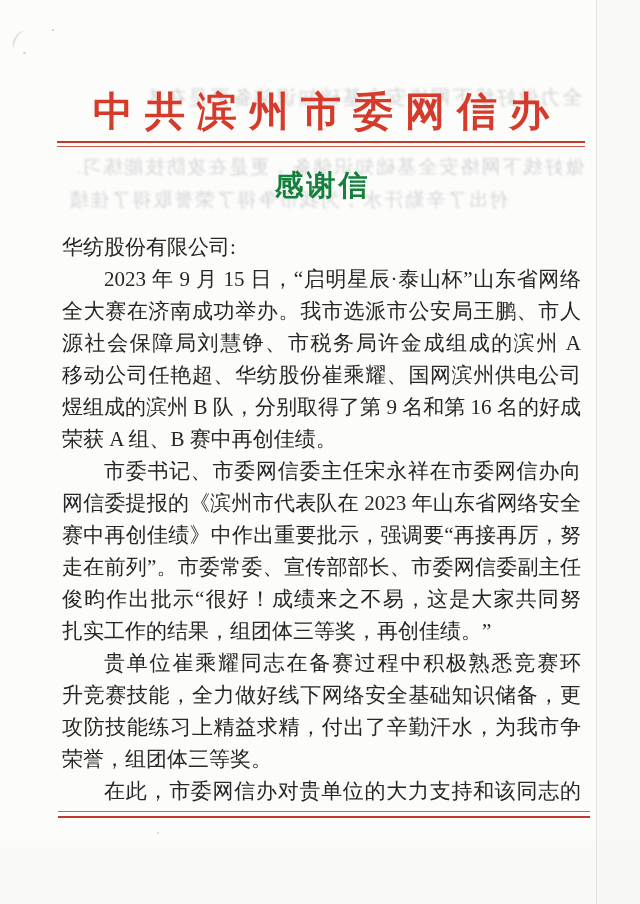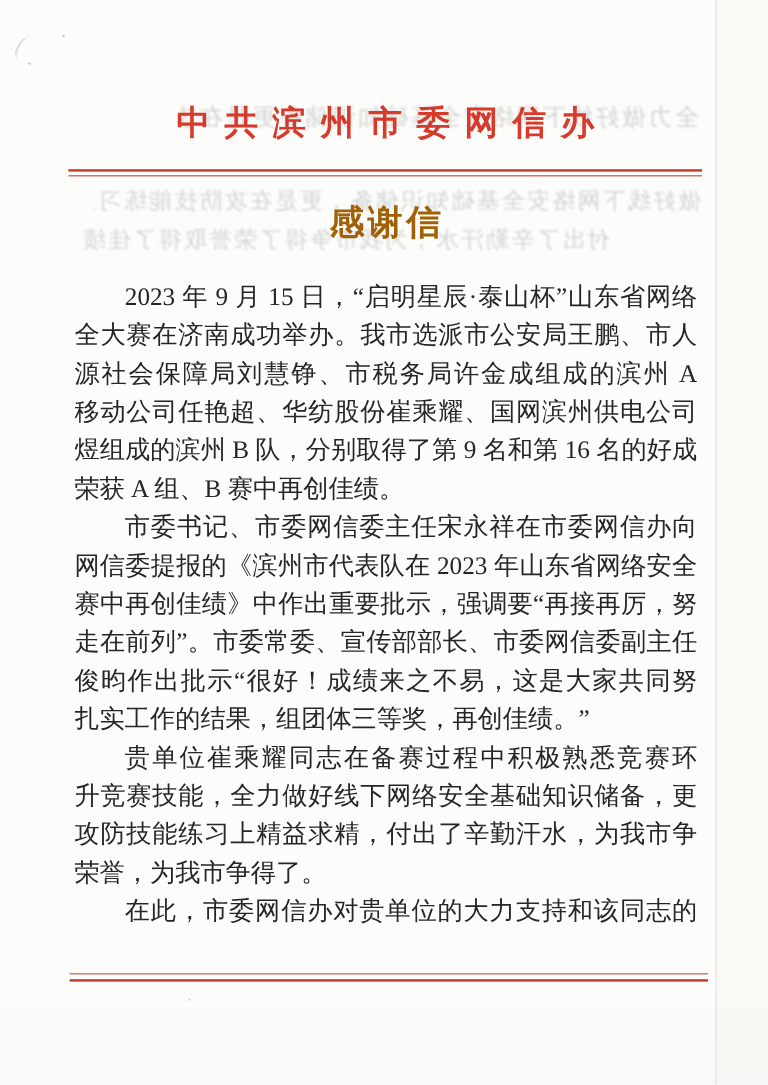--- a/index.html
+++ b/index.html
@@ -43,38 +43,38 @@
     pointer-events:none;
   }
   .ghost.g0{top:84px;left:150px;width:432px;font-size:20px;}
   .ghost.g1{top:154px;left:78px;width:506px;}
   .ghost.g2{top:187px;left:70px;width:438px;}
   
   .letterhead{
     position:absolute;top:84px;left:38px;width:566px;
     text-align:center;
     color:var(--red-head);
-    font-size:28px;font-weight:bold;
+    font-size:40px;font-weight:bold;
     letter-spacing:12px;text-indent:12px;
     white-space:nowrap;
   }
   .rule{position:absolute;left:57px;width:528px;}
   .rule .bar1{height:2px;background:var(--red-rule);}
   .rule .gap{height:3px;}
   .rule .bar2{height:1px;background:var(--red-rule);opacity:0.85;}
   .rule-top{top:141px;}
   .rule-bottom{top:811px;left:58px;width:532px;}
   .rule-bottom .bar1{height:1px;opacity:0.8;}
   .rule-bottom .gap{height:4px;}
   .rule-bottom .bar2{height:2px;opacity:1;}
   
   .title{
     position:absolute;top:166px;left:38px;width:566px;
     text-align:center;
-    color:#a16207;
+    color:#15803d;
     font-size:29px;font-weight:bold;
     letter-spacing:3px;text-indent:3px;
   }
   
   .body{
     position:absolute;top:231px;left:62px;width:519px;
     color:var(--ink);
     font-size:21px;line-height:32px;
   }
   .body .line{
@@ -127,36 +127,37 @@
 
   <div class="rule rule-top">
     <div class="bar1"></div>
     <div class="gap"></div>
     <div class="bar2"></div>
   </div>
 
   <div class="title">感谢信</div>
 
   <div class="body" id="letter-body">
+      <div class="line">华纺股份有限公司:</div>
       <div class="line fill indent">2023 年 9 月 15 日，“启明星辰·泰山杯”山东省网络安</div>
       <div class="line fill">全大赛在济南成功举办。我市选派市公安局王鹏、市人力资</div>
       <div class="line fill">源社会保障局刘慧铮、市税务局许金成组成的滨州 A 队，市</div>
       <div class="line fill">移动公司任艳超、华纺股份崔乘耀、国网滨州供电公司王光</div>
       <div class="line fill">煜组成的滨州 B 队，分别取得了第 9 名和第 16 名的好成绩，</div>
       <div class="line">荣获 A 组、B 赛中再创佳绩。</div>
       <div class="line fill indent">市委书记、市委网信委主任宋永祥在市委网信办向市委</div>
       <div class="line fill">网信委提报的《滨州市代表队在 2023 年山东省网络安全大</div>
       <div class="line fill">赛中再创佳绩》中作出重要批示，强调要“再接再厉，努力</div>
       <div class="line fill">走在前列”。市委常委、宣传部部长、市委网信委副主任马</div>
       <div class="line fill">俊昀作出批示“很好！成绩来之不易，这是大家共同努力、</div>
       <div class="line">扎实工作的结果，组团体三等奖，再创佳绩。”</div>
       <div class="line fill indent">贵单位崔乘耀同志在备赛过程中积极熟悉竞赛环境、提</div>
       <div class="line fill">升竞赛技能，全力做好线下网络安全基础知识储备，更是在</div>
       <div class="line fill">攻防技能练习上精益求精，付出了辛勤汗水，为我市争得了</div>
-      <div class="line">荣誉，为我市争得了。</div>
+      <div class="line">荣誉，组团体三等奖。</div>
       <div class="line fill indent">在此，市委网信办对贵单位的大力支持和该同志的辛苦</div>
     </div>
 
   <div class="rule rule-bottom">
     <div class="bar1"></div>
     <div class="gap"></div>
     <div class="bar2"></div>
   </div>
 
   <div class="pencil-mark"></div>

